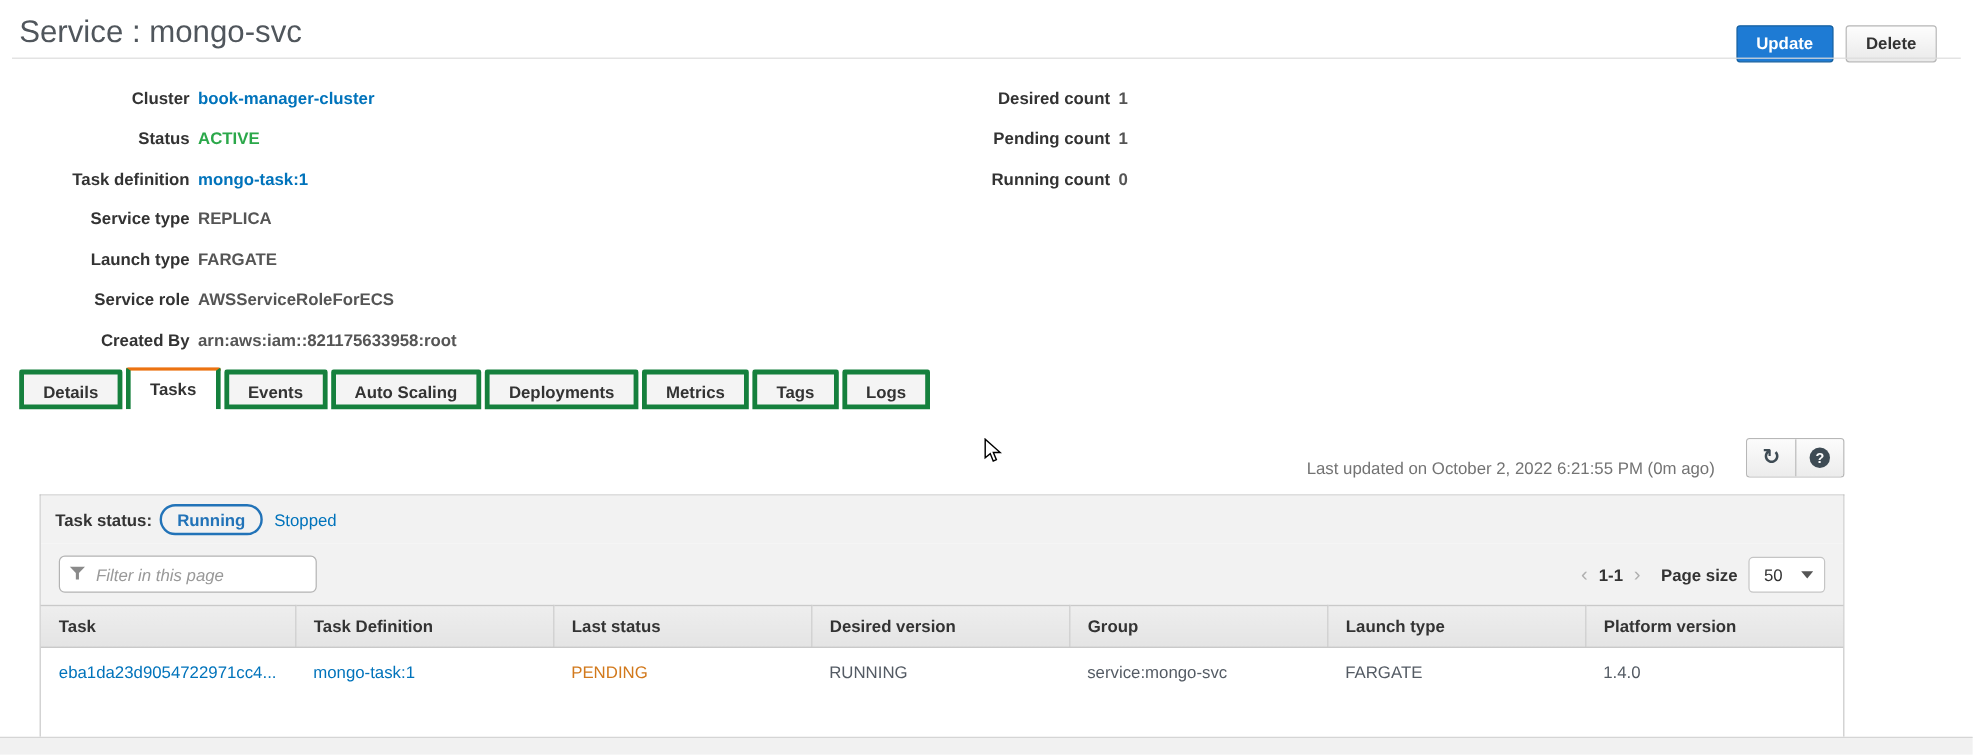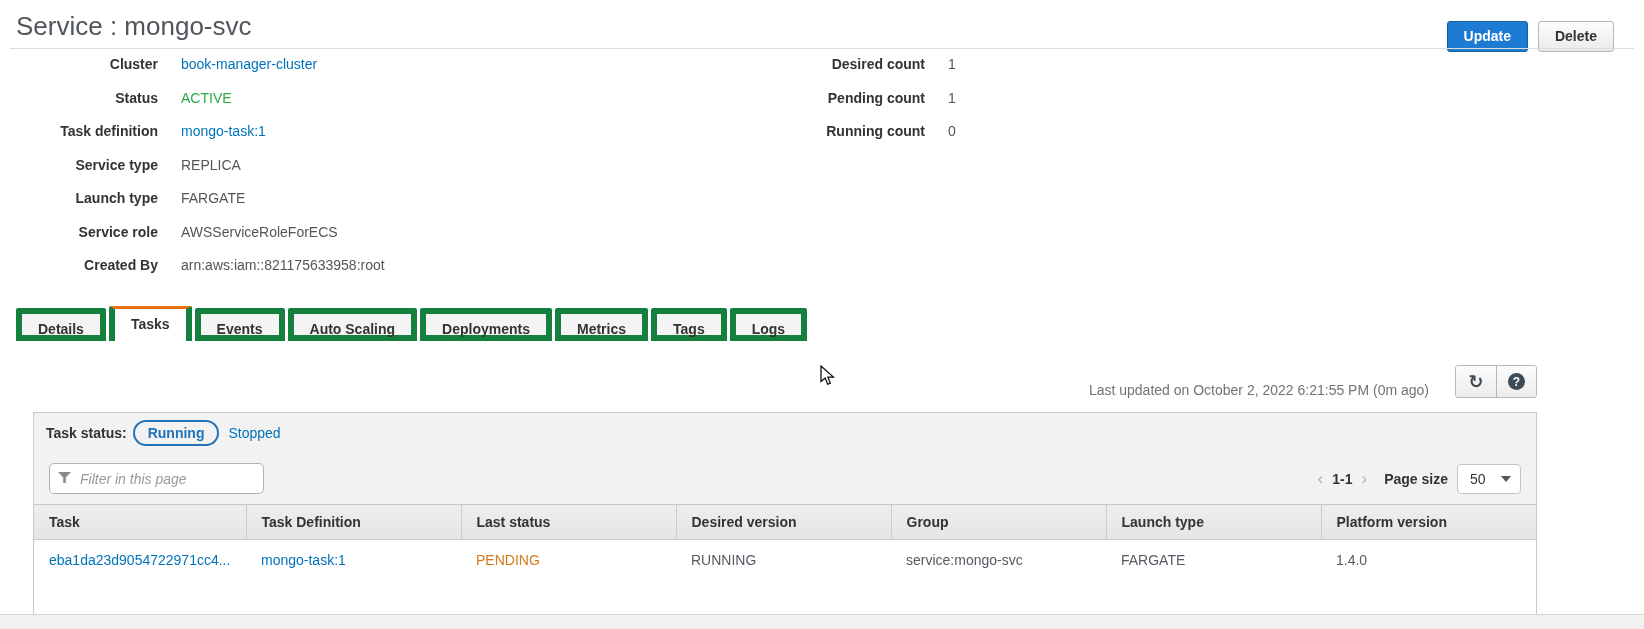--- a/index.html
+++ b/index.html
@@ -14,32 +14,32 @@
   .btn { font-size:14px; font-weight:bold; height:31px; padding:0 16px;
     border-radius:3px; cursor:pointer; font-family:"Liberation Sans",sans-serif; }
   .btn-primary { background:#1e7bd4; border:1px solid #16609f; color:#fff; }
   .btn-default { background:linear-gradient(#fdfdfd,#eaeaea); border:1px solid #b7b7b7; color:#333; }
   .title-divider { position:absolute; top:48px; left:10px; right:10px; border-top:1px solid #ddd; }
 
   
   .details { position:absolute; top:56px; left:0; display:flex; width:100%; }
   .details-col-left { width:775px; }
   .details-col-right { width:420px; }
-  .detail-row { height:33.5px; display:flex; align-items:flex-start; }
+  .detail-row { height:33.5px; display:flex; align-items:flex-end; }
   .detail-label { font-weight:bold; color:#333; text-align:right; }
   .details-col-left .detail-label { width:158px; }
   .details-col-right .detail-label { width:150px; }
-  .detail-value { margin-left:23px; color:#555; }
+  .detail-value { margin-left:7px; color:#555;font-weight:bold; }
   .link { color:#0073bb; text-decoration:none; cursor:pointer; }
   .status-active { color:#2ba84a; }
 
   
   .tabs { position:absolute; top:306px; left:16px; display:flex; gap:3px; align-items:flex-end; }
   .tab { height:33px; line-height:31px; padding:0 16px; background:#f4f4f4;
-    border:6px solid #15803d; border-radius:2px 2px 0 0; font-weight:bold;
+    border:4px solid #15803d; border-radius:2px 2px 0 0; font-weight:bold;
     color:#333; cursor:pointer; }
   .tab.active { background:#fff; border-top:3px solid #ec7211; border-bottom:none; height:35px; }
 
   
   .updated-row { position:absolute; top:365px; right:107px; display:flex; align-items:flex-end; gap:26px; }
   .updated-text { color:#737373; }
   .icon-btn-group { display:inline-flex; border:1px solid #b7b7b7; border-radius:3px; overflow:hidden; }
   .icon-btn { width:40px; height:31px; background:linear-gradient(#fcfcfc,#ececec);
     display:flex; align-items:center; justify-content:center; cursor:pointer; }
   .icon-btn + .icon-btn { border-left:1px solid #b7b7b7; }

